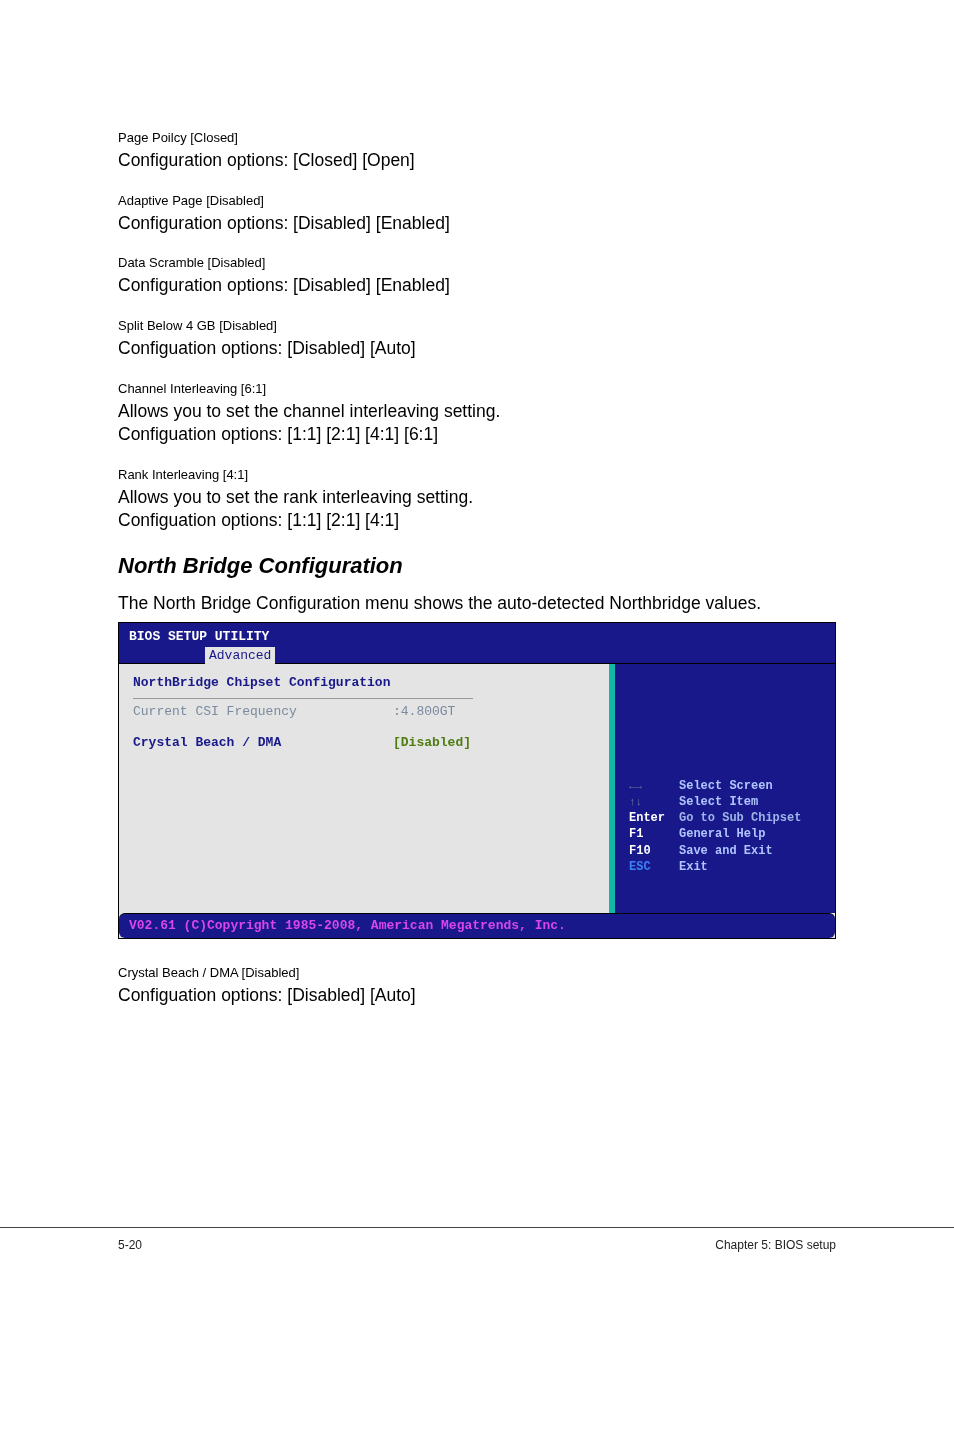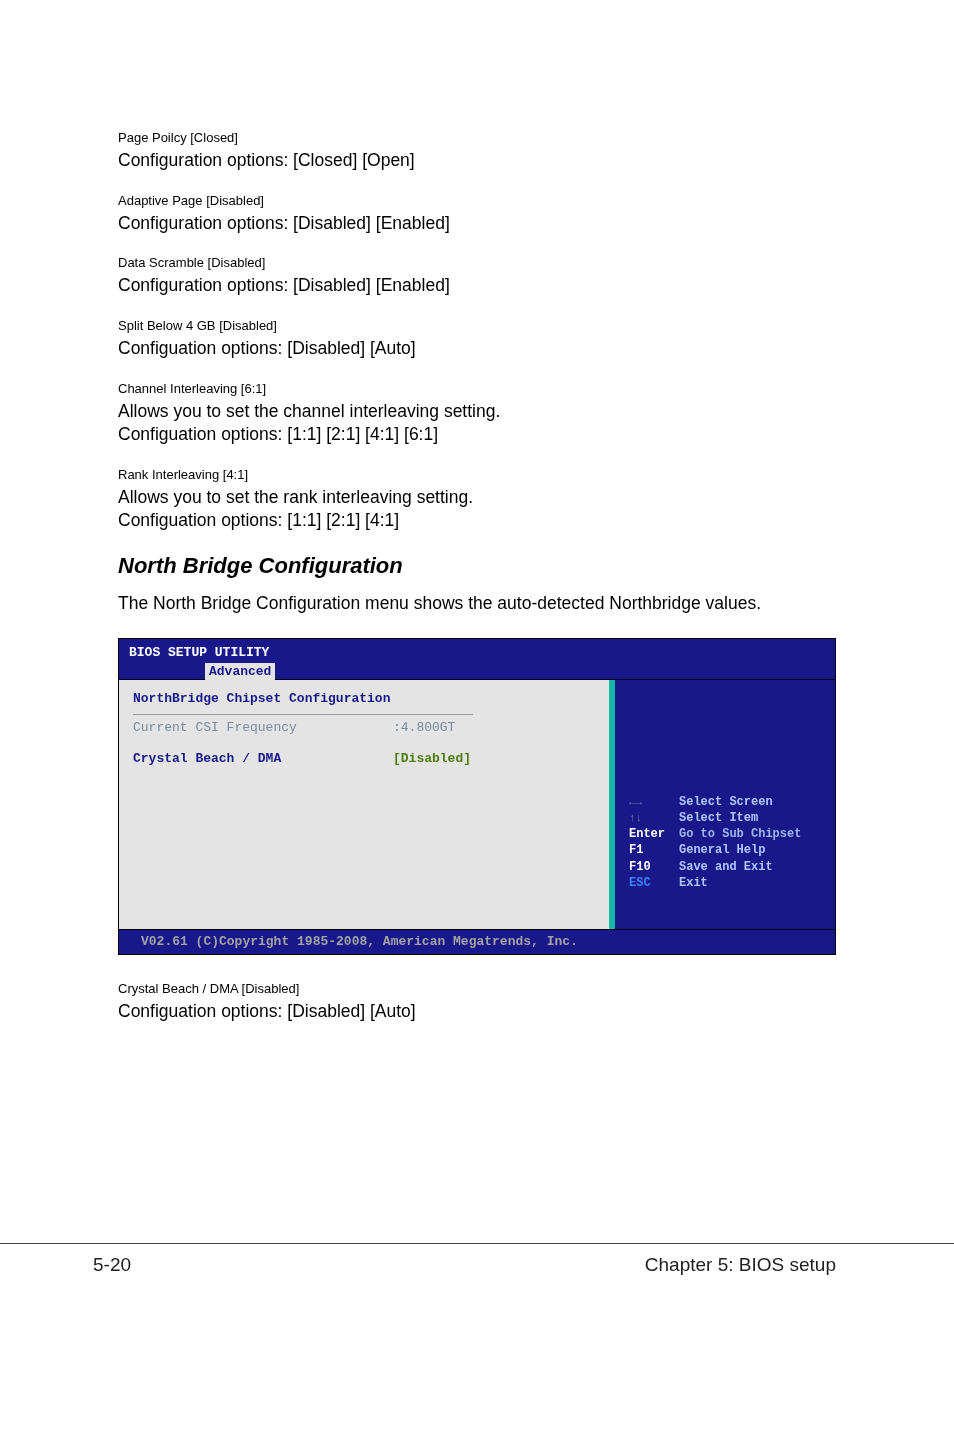--- a/index.html
+++ b/index.html
@@ -25,21 +25,21 @@
   }
   .major-heading {
     font-weight: bold;
     font-style: italic;
     font-size: 22px;
     margin-top: 13px;
     margin-bottom: 14px;
   }
   .major-body {
     font-size: 17.5px;
-    margin-bottom: 24px;
+    margin-bottom: 8px;
   }
   .bios-box {
     border: 1px solid #000;
     width: 100%;
     background: #e4e4e4;
     font-family: "Courier New", monospace;
     font-size: 13px;
     line-height: 1.35;
   }
   .bios-header {
@@ -53,21 +53,21 @@
     font-weight: bold;
     color: #fff;
   }
   .bios-tab {
     display: inline-block;
     background: #e4e4e4;
     color: #18188a;
     padding: 0 4px;
     margin-left: 76px;
     margin-top: 1px;
-    font-weight: bold;
+    font-weight: normal;
   }
   .bios-body {
     display: flex;
     border-top: 1px solid #000;
     min-height: 250px;
   }
   .bios-left {
     flex: 1;
     padding: 10px 14px;
     color: #18188a;
@@ -106,30 +106,31 @@
   .bios-help {
     font-weight: bold;
     font-size: 12px;
   }
   .bios-help-row { display: flex; }
   .bios-help-k { width: 50px; color: #fff; }
   .bios-help-v { color: #b0c4ff; }
   .bios-help-enter .bios-help-v { color: #9fb4e8; }
   .bios-footer {
     background: #18188a;
-    color: #a3a3a3;
-    font-weight: bold;
-    padding: 3px 22px;
+    color: #d946ef;
+    font-weight: bold;
+    padding: 3px 10px;
     border-top: 1px solid #000;
+    border-radius: 6px;
   }
   .page-footer {
     display: flex;
     justify-content: space-between;
-    font-size: 19px;
-    padding: 0 118px 40px 93px;
+    font-size: 12px;
+    padding: 0 118px 40px 118px;
     margin-top: 160px;
     border-top: 1px solid #444;
     padding-top: 10px;
     color: #222;
   }
   .dim-icon { color: #6b7aa0; font-size: 11px; }
 </style>
 </head>
 <body>
 

